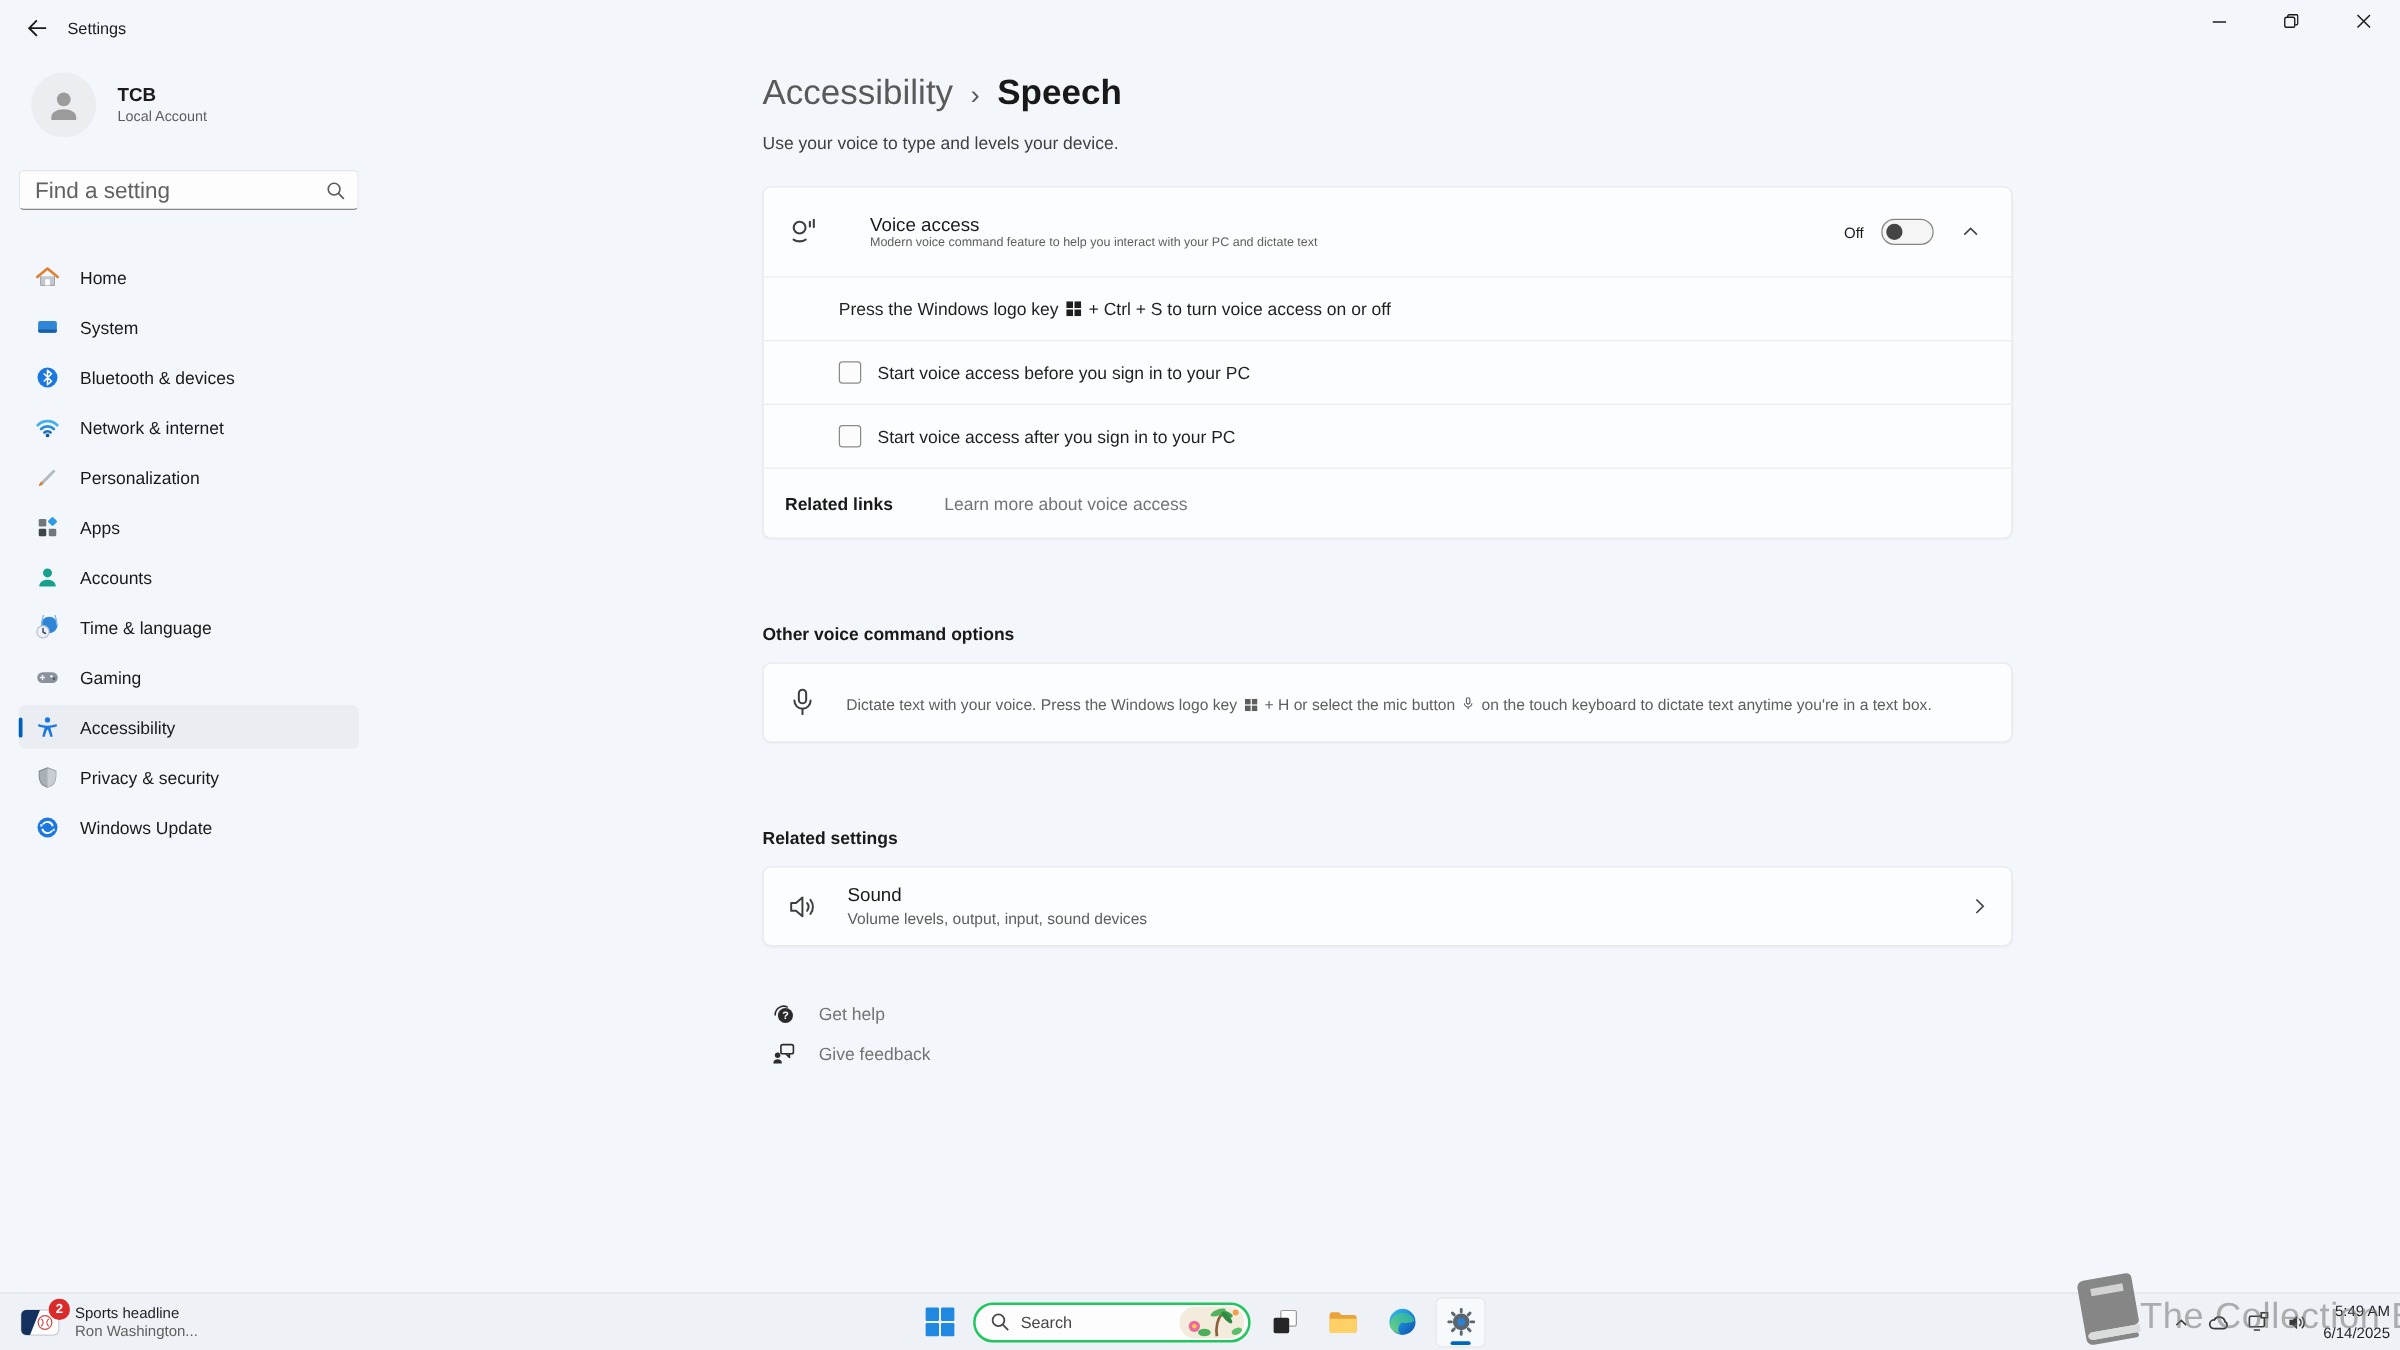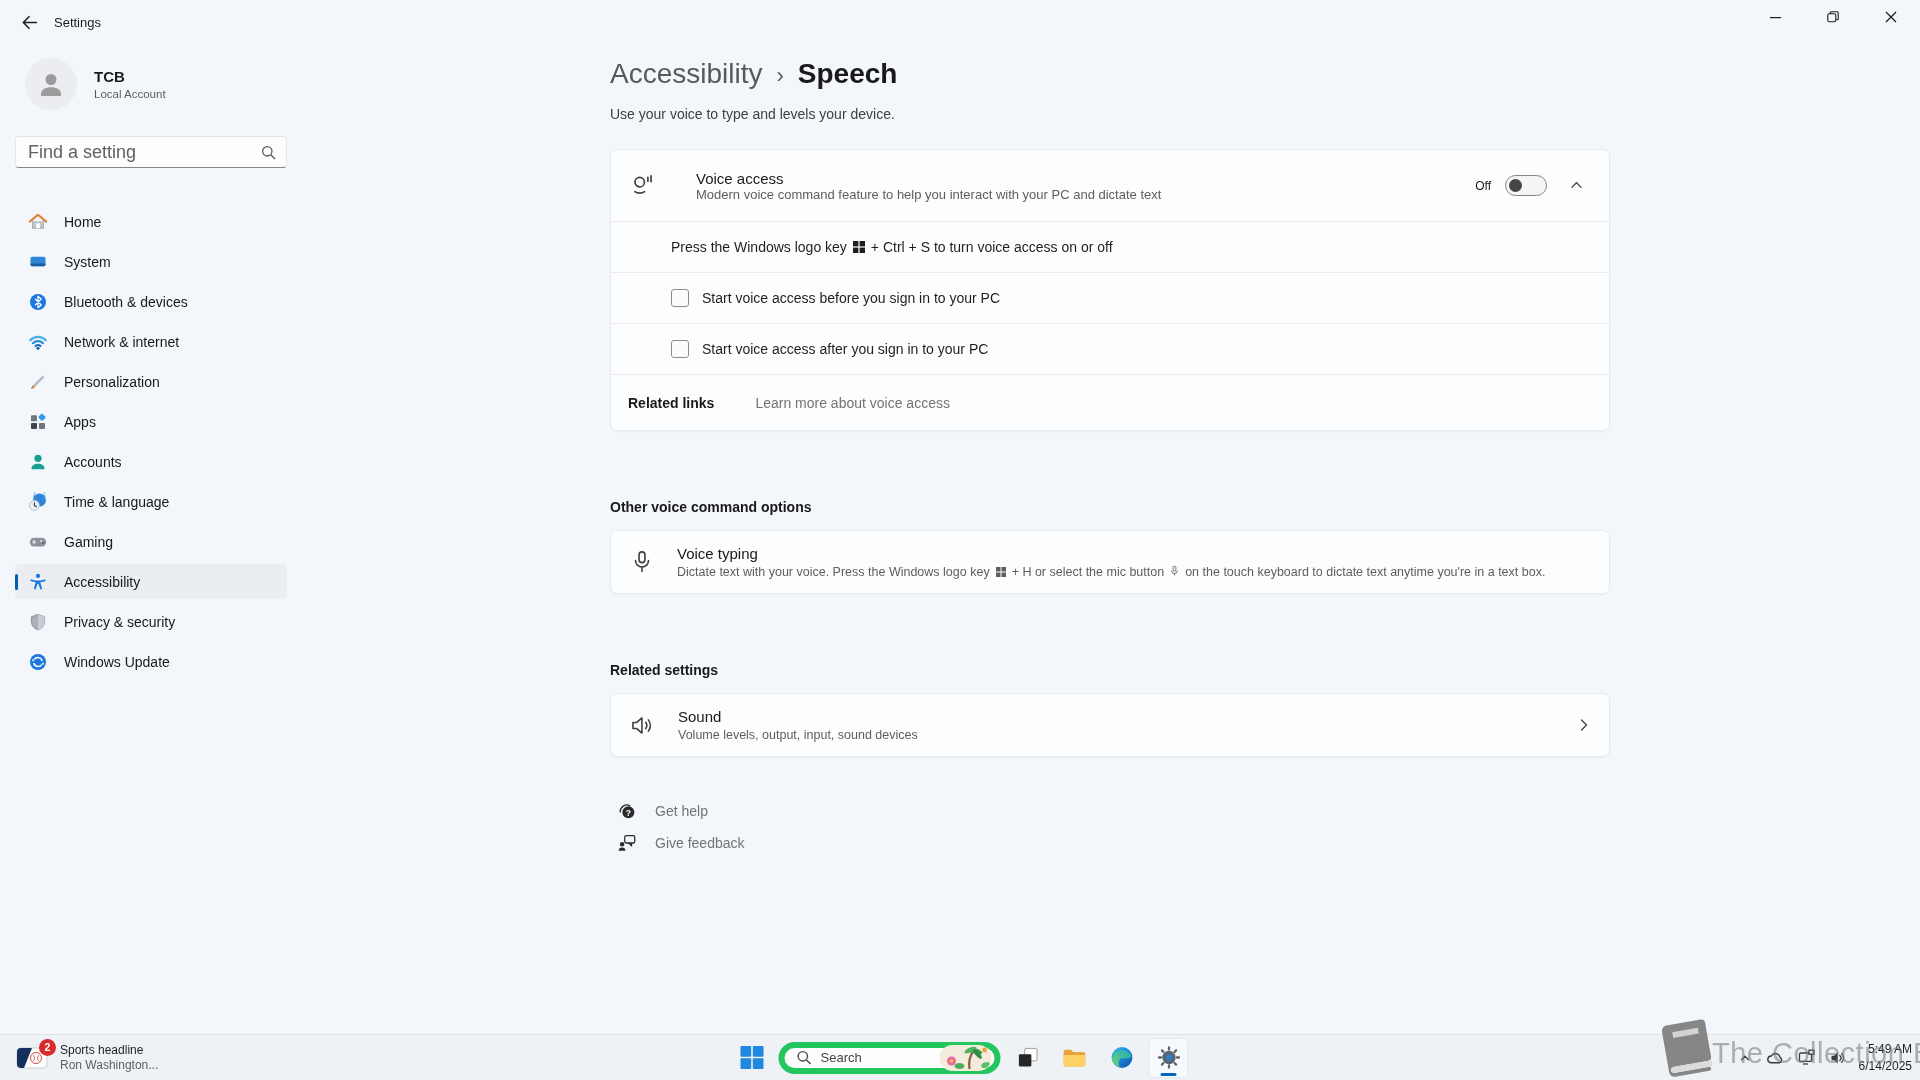--- a/index.html
+++ b/index.html
@@ -33,21 +33,21 @@
   .breadcrumb { display:flex; align-items:center; gap:14px; font-size:28px; }
   .crumb-parent { color:#595959; font-weight:400; cursor:pointer; }
   .crumb-sep { color:#595959; font-size:22px; padding-top:3px; }
   .crumb-current { color:#191919; font-weight:600; }
   .subtitle { margin-top:16px; font-size:14px; color:#3f3f3f; }
 
   .card { background:#fcfdfe; border:1px solid #e8eaec; border-radius:7px; box-shadow:0 1px 2px rgba(0,0,0,.035); }
   .expander { margin-top:27px; overflow:hidden; }
   .exp-header { display:flex; align-items:center; min-height:71px; padding:0 18px 0 18px; gap:40px; }
   .exp-title { font-size:15px; color:#191919; }
-  .exp-desc { font-size:13px; color:#5e5e5e; margin-top:0; }
+  .exp-desc { font-size:10px; color:#5e5e5e; margin-top:0; }
   .exp-right { margin-left:auto; display:flex; align-items:center; gap:14px; }
   .toggle-label { font-size:12px; }
   .toggle { width:42px; height:21px; border:1px solid #858585; border-radius:11px; background:#f5f5f5; position:relative; cursor:pointer; }
   .toggle .knob { position:absolute; left:3px; top:3px; width:13px; height:13px; border-radius:50%; background:#454545; }
   .chev-btn { width:30px; height:30px; display:flex; align-items:center; justify-content:center; border-radius:4px; cursor:pointer; }
   .exp-row { border-top:1px solid #ececee; min-height:51px; display:flex; align-items:center; padding-left:60px; padding-right:20px; font-size:14px; color:#1f1f1f; }
   .exp-row.links { padding-left:17px; min-height:56px; gap:41px; }
   .bold-label { font-weight:700; font-size:14px; color:#191919; }
   .blue-link { color:#737373; font-size:14px; text-decoration:none; cursor:pointer; }
   .cb { width:18px; height:18px; border:1px solid #8b8b8b; border-radius:3px; background:#fcfcfc; margin-right:13px; flex:none; cursor:pointer; }
@@ -68,21 +68,21 @@
   .taskbar { position:absolute; left:0; right:0; bottom:0; height:46px; background:#eef2f7; border-top:1px solid #dfe3e8; }
   .tb-left { position:absolute; left:10px; top:0; bottom:0; display:flex; align-items:center; gap:12px; padding:0 6px; border-radius:5px; cursor:pointer; }
   .widget-icon-wrap { position:relative; width:32px; height:24px; }
   .widget-badge { position:absolute; top:-7px; right:-8px; min-width:17px; height:17px; border-radius:50%; background:#d92b2b; color:#fff; font-size:10.5px; font-weight:700; display:flex; align-items:center; justify-content:center; }
   .widget-line1 { font-size:12px; color:#1f1f1f; }
   .widget-line2 { font-size:12px; color:#5f5f5f; margin-top:1px; }
   .tb-center { position:absolute; left:50%; top:0; bottom:0; transform:translateX(-50%); display:flex; align-items:center; gap:7px; }
   .tb-btn { width:40px; height:40px; border-radius:5px; display:flex; align-items:center; justify-content:center; cursor:pointer; position:relative; }
   .tb-btn.active { background:#f7fafd; border:1px solid #e4e8ec; }
   .tb-btn.active::after { content:""; position:absolute; bottom:1px; left:50%; transform:translateX(-50%); width:16px; height:3px; border-radius:2px; background:#0067c0; }
-  .search-pill { height:32px; width:222px; background:#fdfdfd; border:6px solid #22c55e; border-radius:16px; display:flex; align-items:center; padding:0 3px 0 12px; gap:9px; cursor:pointer; }
+  .search-pill { height:32px; width:222px; background:#fdfdfd; border:2px solid #22c55e; border-radius:16px; display:flex; align-items:center; padding:0 3px 0 12px; gap:9px; cursor:pointer; }
   .search-pill-text { font-size:13px; color:#454545; flex:1; }
   .pill-img { width:52px; height:26px; border-radius:13px; overflow:hidden; flex:none; }
   .tb-right { position:absolute; right:8px; top:0; bottom:0; display:flex; align-items:center; gap:11px; }
   .tray-icon { width:20px; height:20px; display:flex; align-items:center; justify-content:center; cursor:pointer; }
   .clock { text-align:right; font-size:12px; line-height:1.35; color:#1f1f1f; cursor:pointer; }
 
   
   .watermark-book { position:absolute; left:1655px; bottom:0px; z-index:6; pointer-events:none; }
   .watermark-text { position:absolute; left:1712px; bottom:10px; z-index:6; pointer-events:none; font-size:29px; color:rgba(115,115,115,0.55); white-space:nowrap; letter-spacing:.5px; }
 </style>
@@ -298,21 +298,20 @@
   </div>
 
   <div class="section-header">Other voice command options</div>
   <div class="card simple-card">
     <svg width="26" height="26" viewBox="0 0 24 24" fill="none" stroke="#3f3f3f" stroke-width="1.5" stroke-linecap="round">
         <rect x="9.3" y="2.6" width="5.4" height="10" rx="2.7"></rect>
         <path d="M6 10.6a6 6 0 0 0 12 0"></path>
         <path d="M12 16.6v4"></path>
       </svg>
     <div>
-      <div class="card-title">Voice typing</div>
       <div class="card-desc">
         <span>Dictate text with your voice. Press the Windows logo key</span><span class="winkey">
             <svg width="10" height="10" viewBox="0 0 12 12" fill="#5e5e5e">
               <rect x="0" y="0" width="5.4" height="5.4"></rect>
               <rect x="6.6" y="0" width="5.4" height="5.4"></rect>
               <rect x="0" y="6.6" width="5.4" height="5.4"></rect>
               <rect x="6.6" y="6.6" width="5.4" height="5.4"></rect>
             </svg>
           </span><span>+ H or select the mic button</span><span class="mickey">
             <svg width="11" height="13" viewBox="0 0 24 26" fill="none" stroke="#5e5e5e" stroke-width="2">

